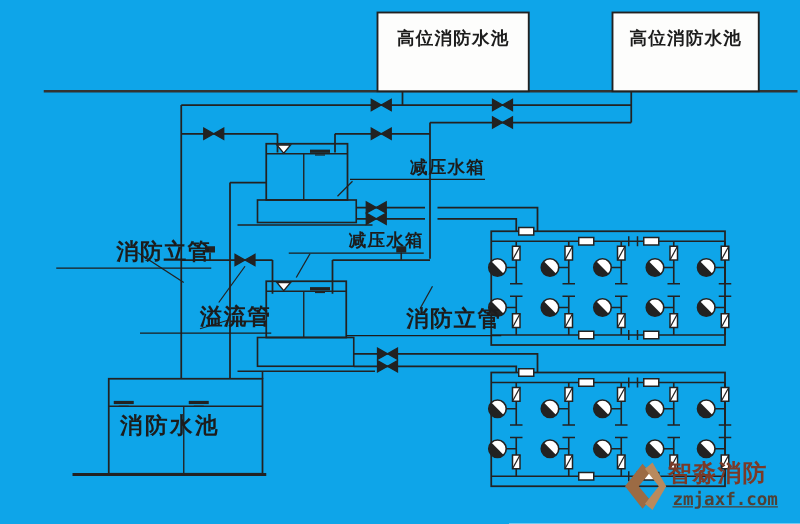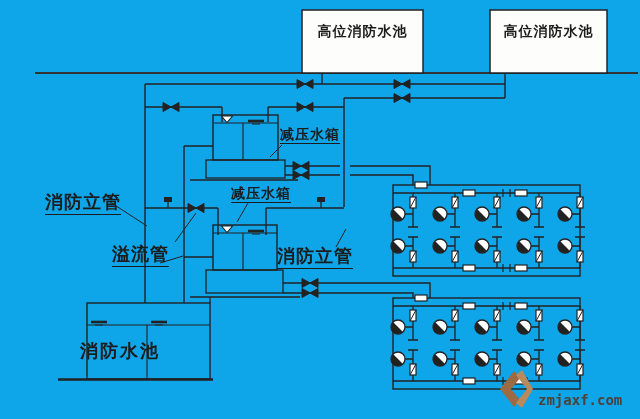--- a/index.html
+++ b/index.html
@@ -1,21 +1,21 @@
 <!DOCTYPE html>
 <html><head>
 <meta charset="utf-8">
 <style>
   html,body{margin:0;padding:0;background:#fff;}
   .stage{position:relative;width:640px;height:419px;background:#0ea5e9;overflow:hidden;
          font-family:"DejaVu Sans",sans-serif;color:#1c1c1c;}
   .stage svg{position:absolute;left:0;top:0;}
   .lbl{position:absolute;font-weight:bold;font-size:18px;line-height:1.15;
        white-space:nowrap;color:#1c1c1c;letter-spacing:1px;}
-  .und{border-bottom:1.5px solid #1c1c1c;padding-bottom:1px;}
+  .und{border-bottom:1.5px solid #1c1c1c;padding-bottom:1px;padding-left:48px;}
   .boxlbl{width:121px;text-align:center;font-size:14px;letter-spacing:1px;}
   .title{font-size:19px;letter-spacing:2px;border-bottom:2.5px solid #111;
          padding-bottom:2px;text-align:center;}
   .brand{font-size:19px;color:#7a3a28;letter-spacing:1px;}
   .site{font-size:14px;color:#4f4136;font-family:"DejaVu Sans Mono",monospace;letter-spacing:0;}
 </style>
 </head>
 <body>
 
 <div class="stage">
@@ -172,18 +172,19 @@
   <div class="lbl boxlbl" style="left:302px;top:23px;">高位消防水池</div>
   <div class="lbl boxlbl" style="left:490px;top:23px;width:117px;">高位消防水池</div>
 
   <div class="lbl und" style="left:280px;top:126px;font-size:14px;">减压水箱</div>
   <div class="lbl und" style="left:231px;top:185px;font-size:14px;">减压水箱</div>
 
   <div class="lbl und" style="left:45px;top:192px;">消防立管</div>
   <div class="lbl und" style="left:112px;top:244px;">溢流管</div>
   <div class="lbl und" style="left:277px;top:246px;">消防立管</div>
 
-  <div class="lbl" style="left:80px;top:331px;letter-spacing:2px;margin-top:10px;">消防水池</div>
+  <div class="lbl" style="left:96px;top:331px;letter-spacing:2px;">消防水池</div>
 
 
-  <div class="lbl site" style="left:538px;top:392px;">zmjaxf.com</div>
+  <div class="lbl brand" style="left:534px;top:369px;">智淼消防</div>
+  <div class="lbl site" style="left:538px;top:392px;text-decoration:underline;">zmjaxf.com</div>
 
 </div>
 
 </body></html>

